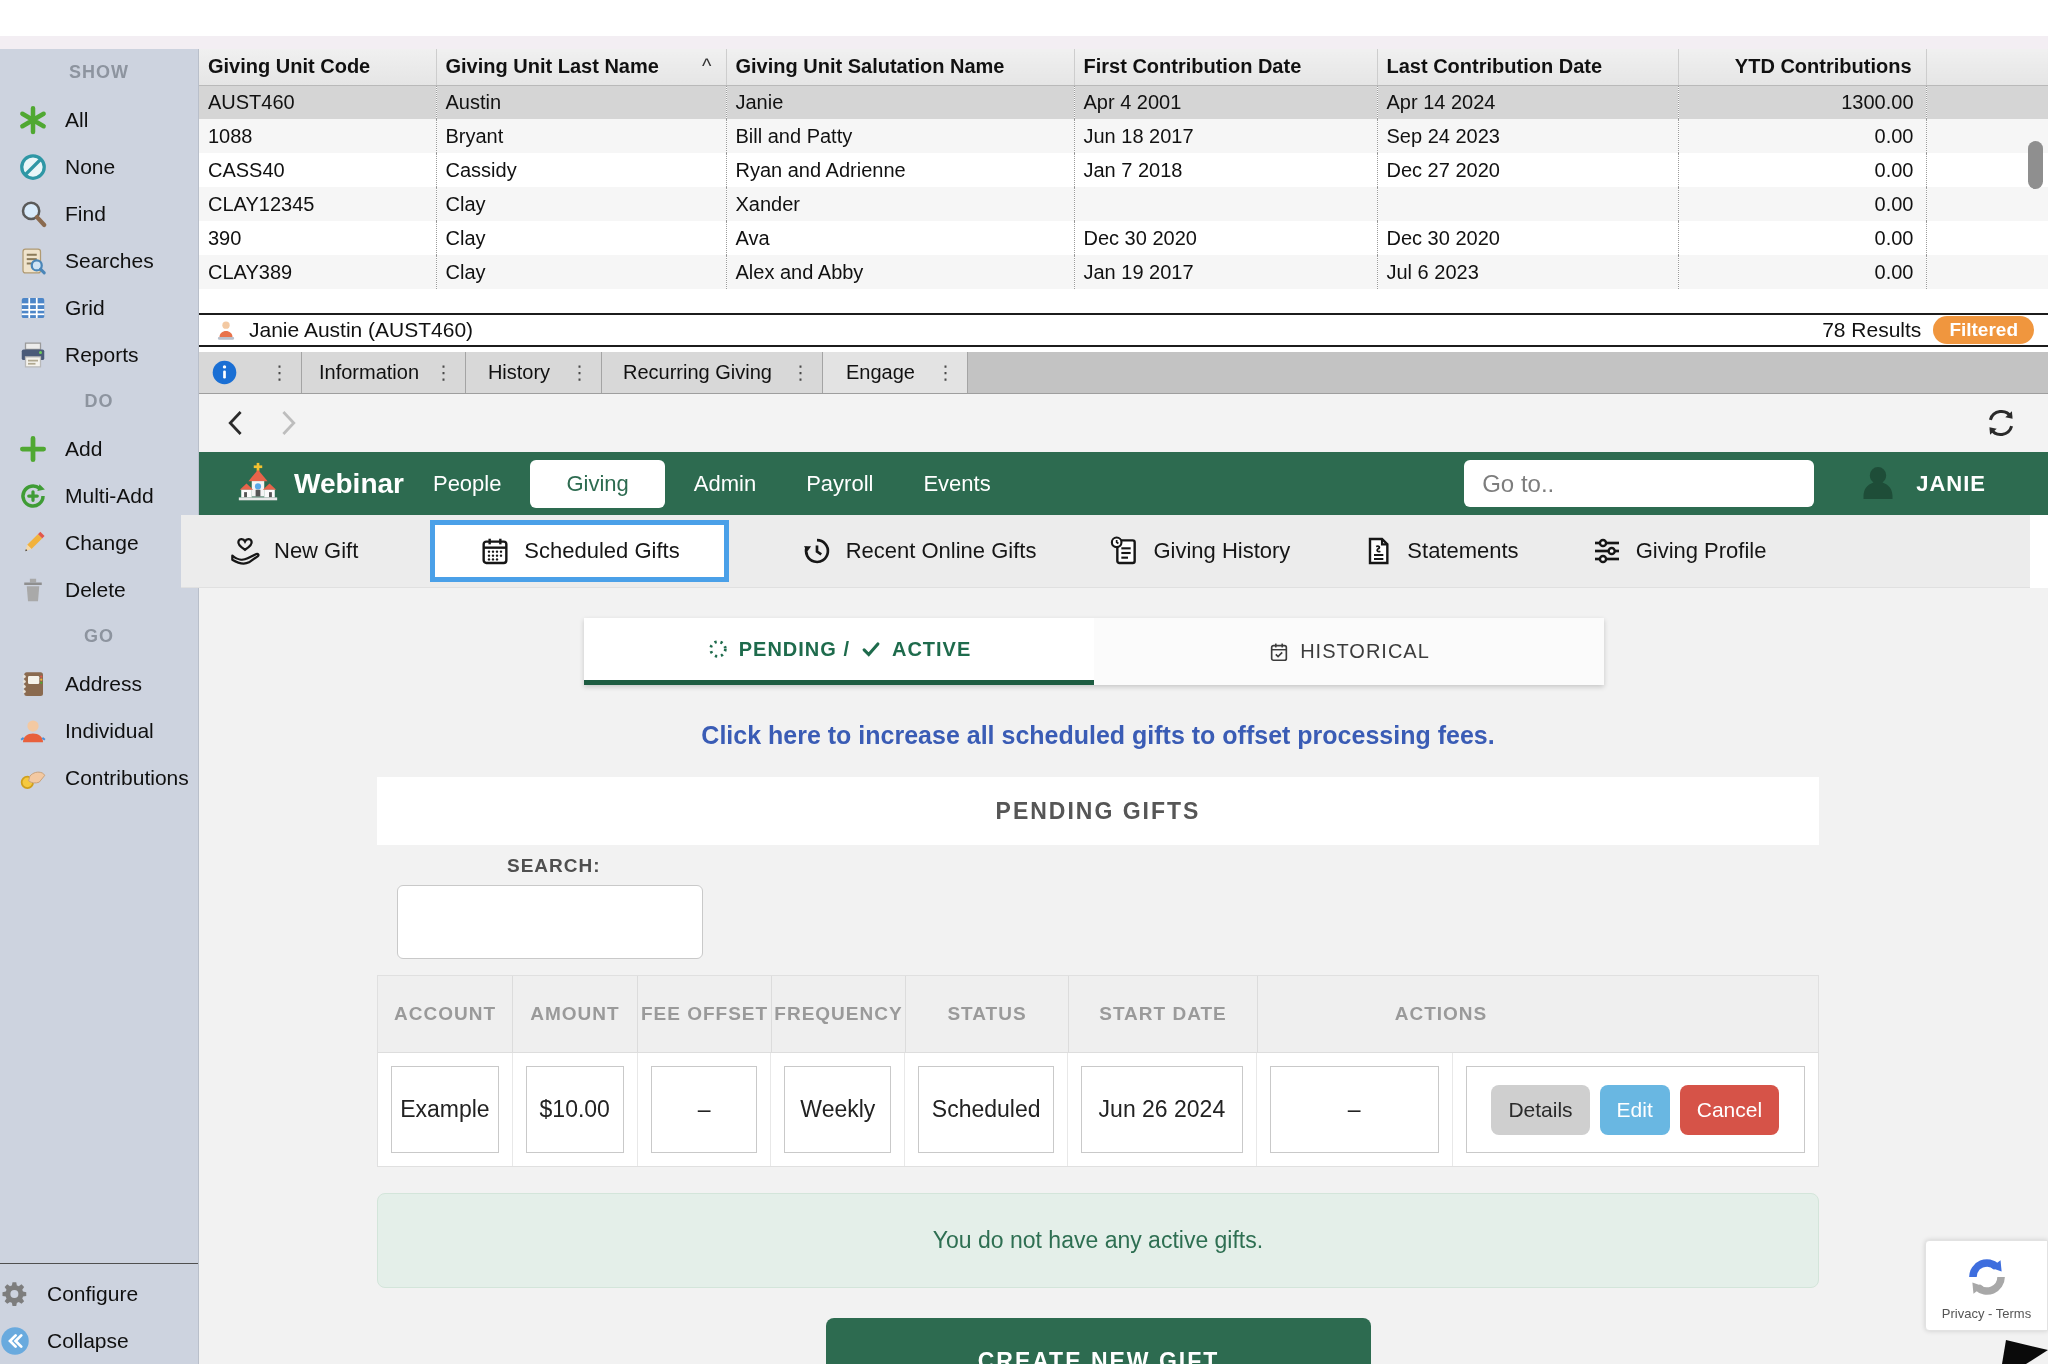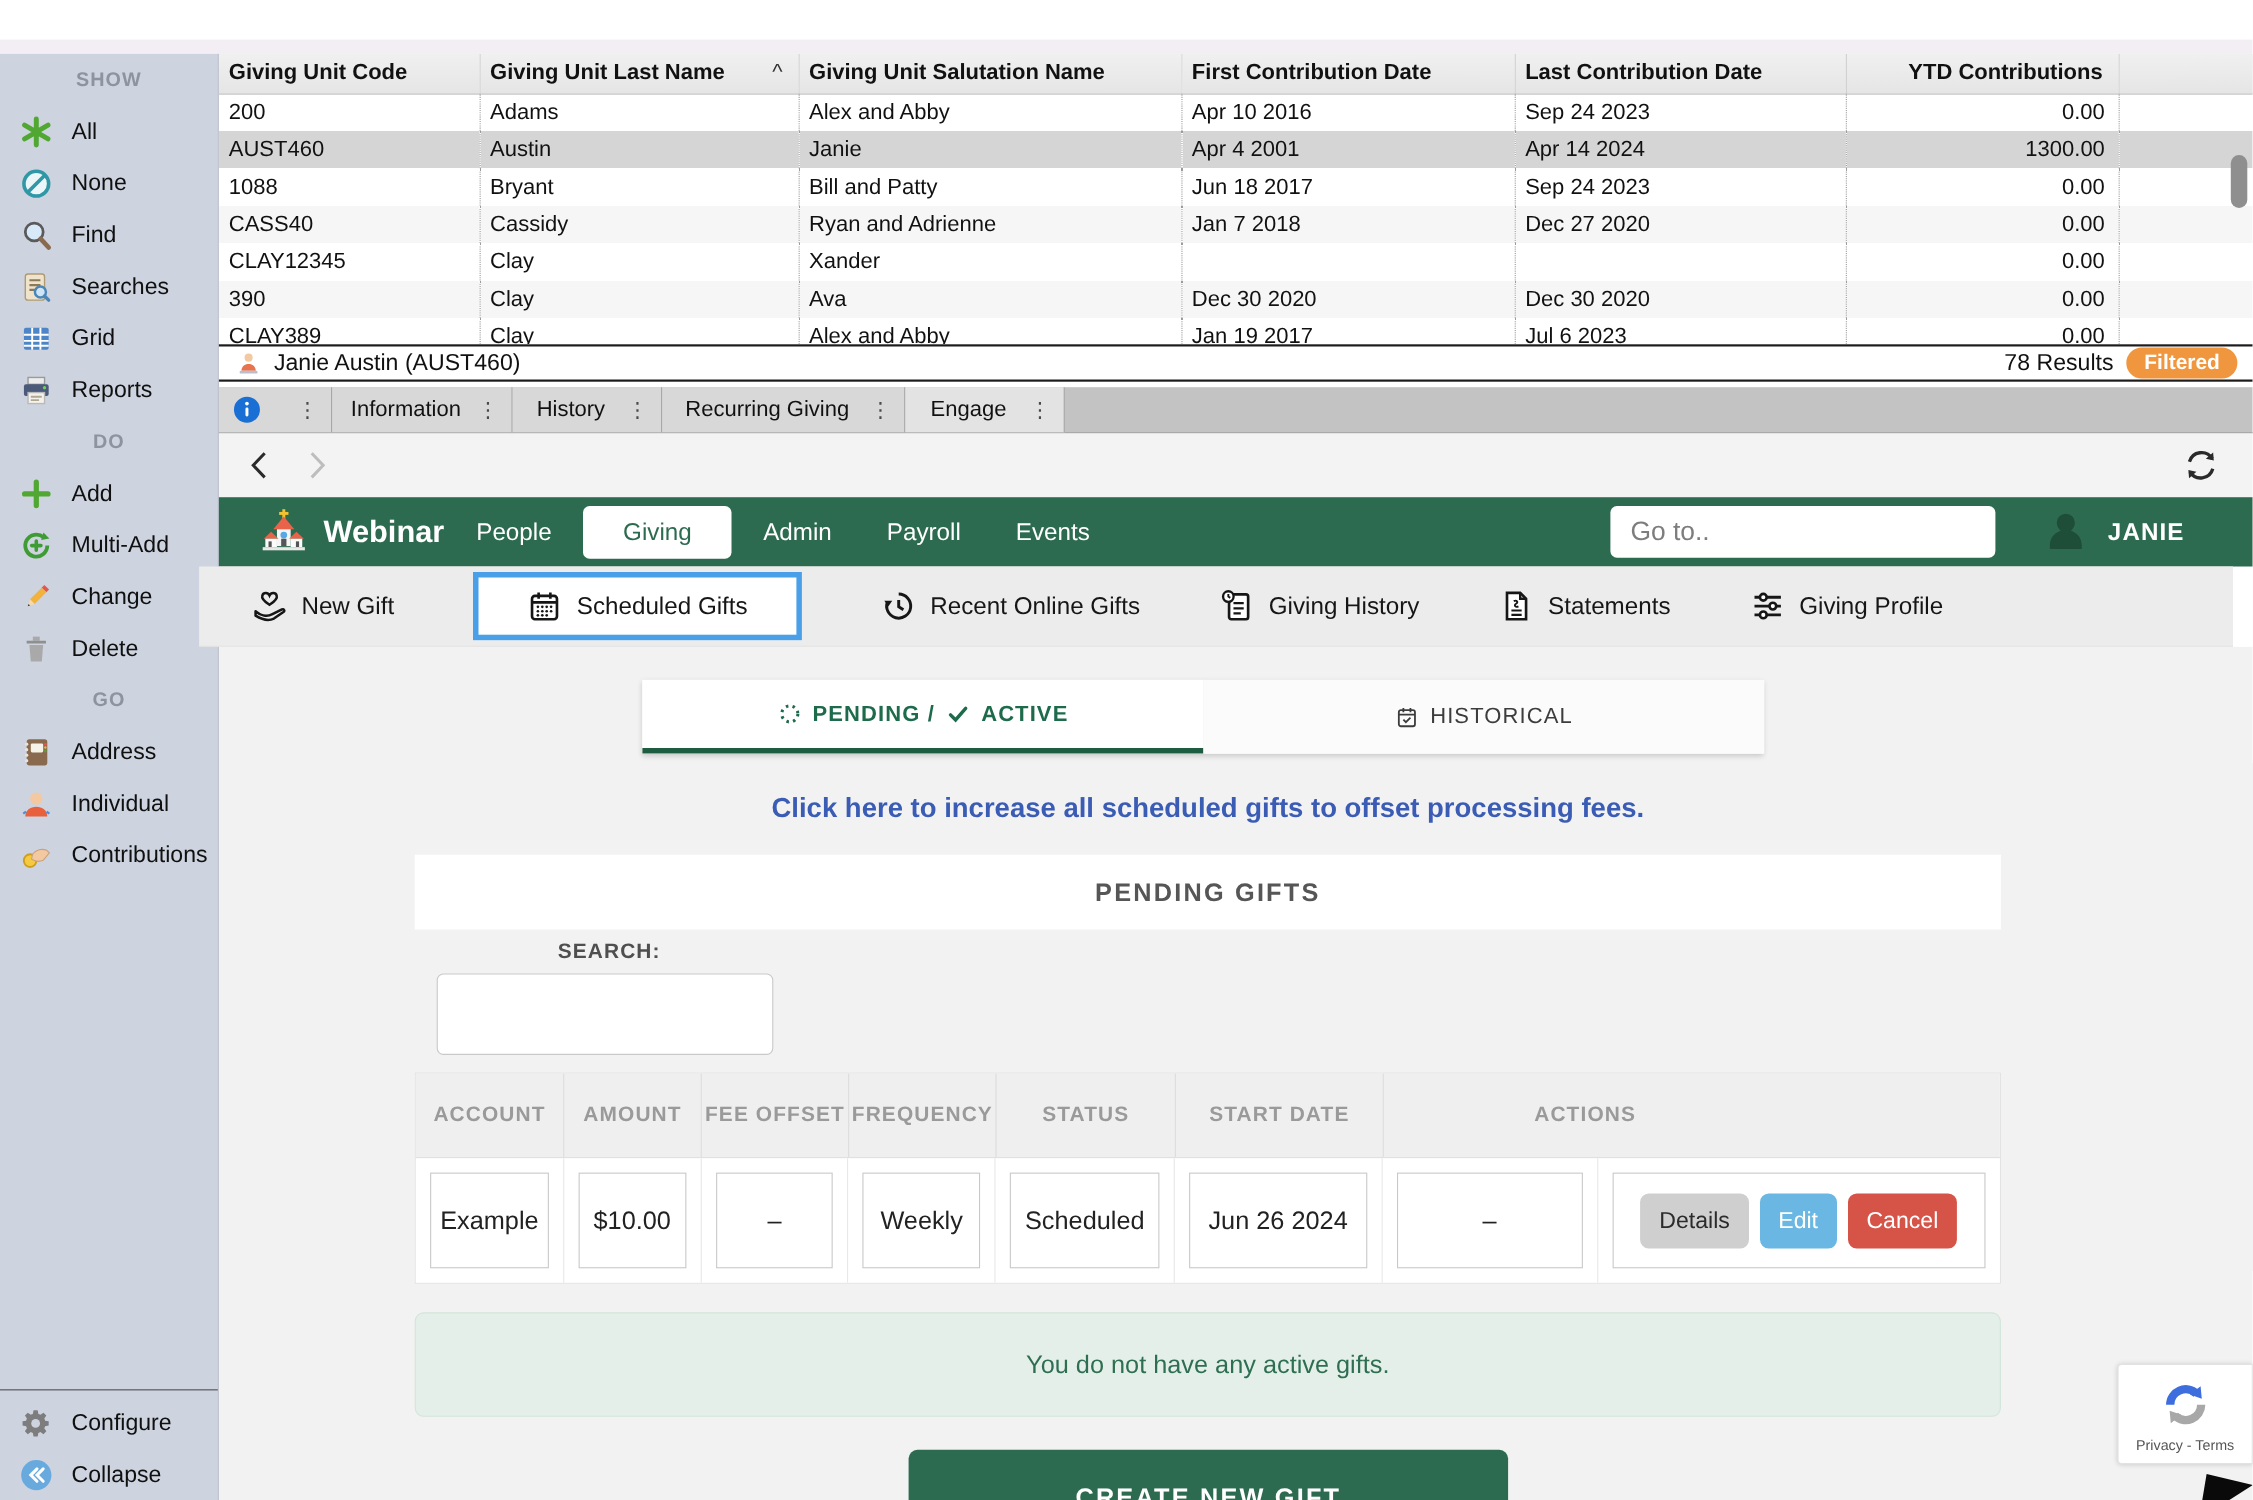--- a/index.html
+++ b/index.html
@@ -17,21 +17,21 @@
   
   .sidebar { position: absolute; top: 49px; left: 0; width: 199px; height: 1315px;
     background: #cdd3df; border-right: 1px solid #b9bfca; }
   .sb-header { height: 47px; display: flex; align-items: center; justify-content: center;
     color: #8d949f; font-weight: bold; font-size: 18px; letter-spacing: 1px; }
   .sb-item { height: 47px; display: flex; align-items: center; padding-left: 18px; gap: 17px;
     color: #101010; font-size: 21px; cursor: default; }
   .sb-item svg { width: 30px; height: 30px; flex: 0 0 30px; }
   .sb-footer { position: absolute; bottom: 0; left: 0; width: 100%; }
   .sb-div { border-top: 1px solid #4f4f4f; margin: 0 0 6px 0; }
-  .sb-foot-item { height: 47px; display: flex; align-items: center; padding-left: 18px; gap: 17px;
+  .sb-foot-item { height: 47px; display: flex; align-items: center; gap: 17px;
     color: #101010; font-size: 21px; }
   .sb-foot-item svg { width: 30px; height: 30px; }
 
   
   .records { position: absolute; top: 49px; left: 199px; width: 1849px; height: 264px;
     overflow: hidden; background: #fff; }
   table.fm { border-collapse: collapse; table-layout: fixed; width: 1849px; }
   table.fm th { height: 36px; background: linear-gradient(#f0f0f0, #e5e5e5);
     border-bottom: 1px solid #b9b9b9; border-right: 1px solid #cdcdcd;
     font-size: 20px; font-weight: bold; color: #111; text-align: left; padding-left: 9px; white-space: nowrap; overflow: hidden; }
@@ -315,29 +315,20 @@
           <th><span>Giving Unit Code</span></th>
           <th><span class="sort">^</span><span>Giving Unit Last Name</span></th>
           <th><span>Giving Unit Salutation Name</span></th>
           <th><span>First Contribution Date</span></th>
           <th><span>Last Contribution Date</span></th>
           <th style="text-align:right;padding-right:14px"><span>YTD Contributions</span></th>
           <th></th>
         </tr>
       </thead>
       <tbody>
-        <tr>
-            <td>200</td>
-            <td>Adams</td>
-            <td>Alex and Abby</td>
-            <td>Apr 10 2016</td>
-            <td>Sep 24 2023</td>
-            <td class="num">0.00</td>
-            <td></td>
-          </tr>
         <tr class="selected">
             <td>AUST460</td>
             <td>Austin</td>
             <td>Janie</td>
             <td>Apr 4 2001</td>
             <td>Apr 14 2024</td>
             <td class="num">1300.00</td>
             <td></td>
           </tr>
         <tr>

